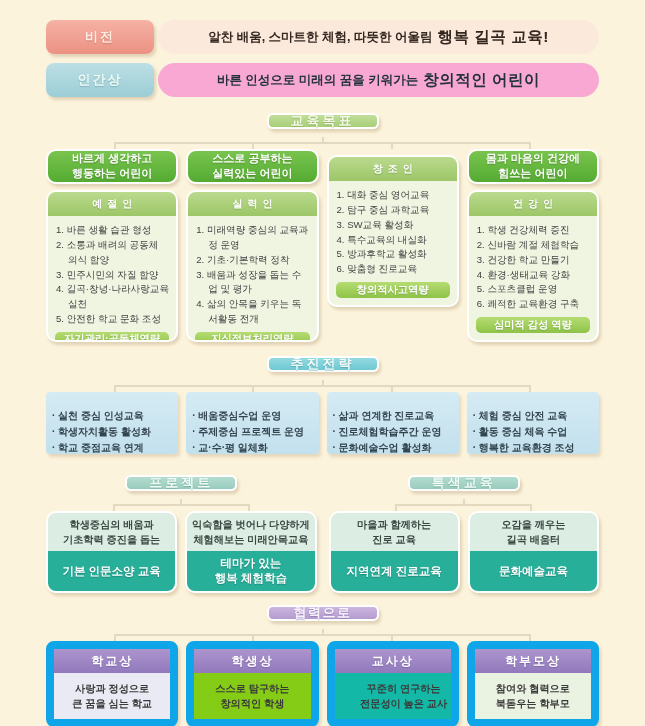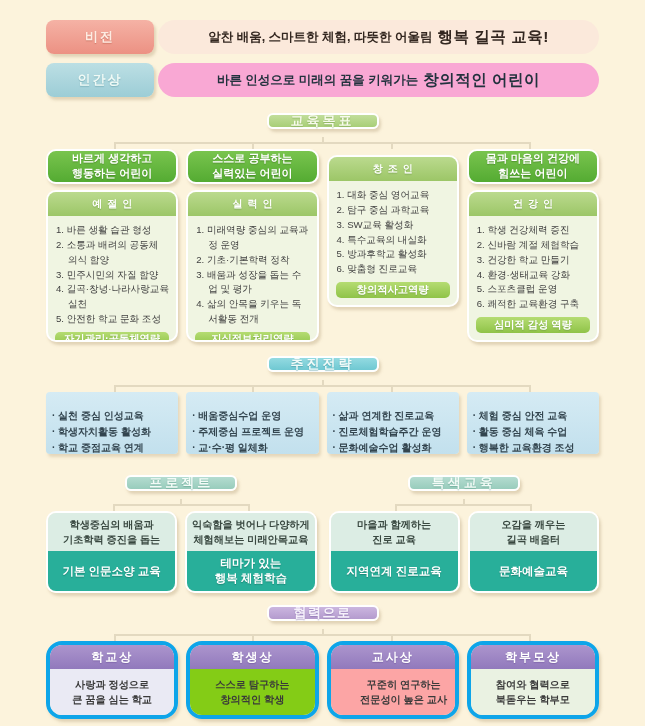--- a/index.html
+++ b/index.html
@@ -108,36 +108,36 @@
   .focus-title {
     height:40px; background:#28AF9A; color:#fff;
     font-size:11.5px; font-weight:bold; line-height:1.3; text-align:center;
     display:flex; flex-direction:column; align-items:center; justify-content:center;
     text-shadow:0 1px 1px rgba(20,110,95,0.6);
   }
 
   
   .award-row { display:flex; gap:8px; }
   .award-card {
-    flex:1; border:4px solid #0ea5e9; border-radius:16px; overflow:hidden;
+    flex:1; border:8px solid #0ea5e9; border-radius:8px; overflow:hidden;
     box-shadow:2px 3px 3px rgba(176,152,112,0.35); display:flex; flex-direction:column;
   }
   .award-header {
     height:24px; background:linear-gradient(#AC95CD,#9179BC); color:#fff;
     font-size:12px; font-weight:bold; letter-spacing:2px;
     display:flex; align-items:center; justify-content:center;
     text-shadow:0 1px 1px rgba(110,85,155,0.6);
   }
   .award-body {
     height:46px; color:#3A3A3A; font-size:10.2px; font-weight:bold; line-height:1.5;
     display:flex; flex-direction:column; align-items:center; justify-content:center; text-align:center;
   }
   .award-body.b1 { background:#EAEAF4; }
   .award-body.b2 { background:#84cc16; }
-  .award-body.b3 { background:#fca5a5;padding-left:22px; }
+  .award-body.b3 { background:#14b8a6;padding-left:22px; }
   .award-body.b4 { background:#EAF2E2; }
 </style>
 </head>
 <body>
 
 <div class="poster">
 
   <div class="top-row">
     <div class="badge salmon">비전</div>
     <div class="bar pink">

